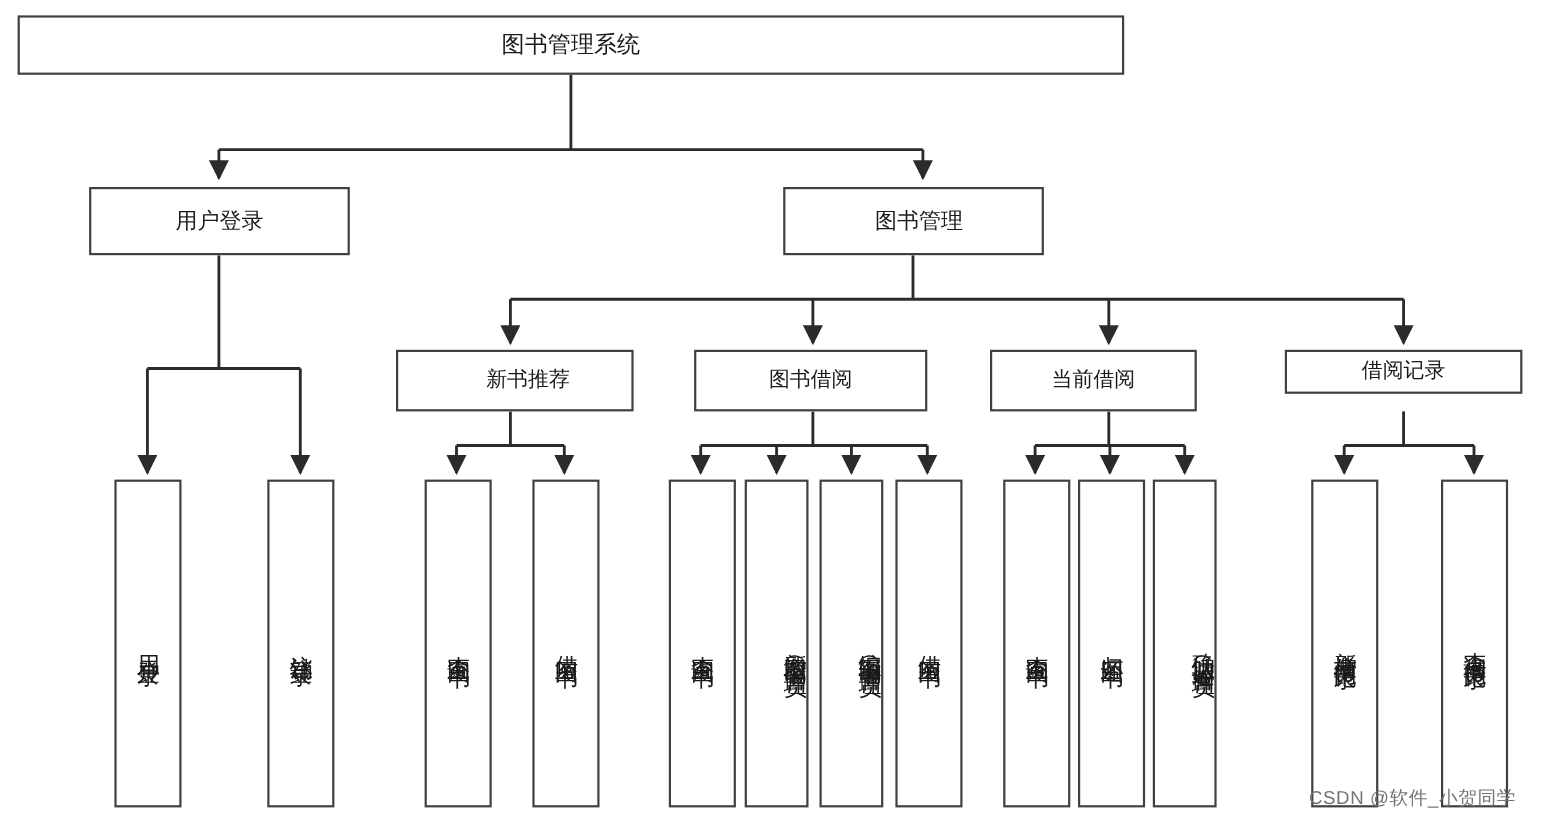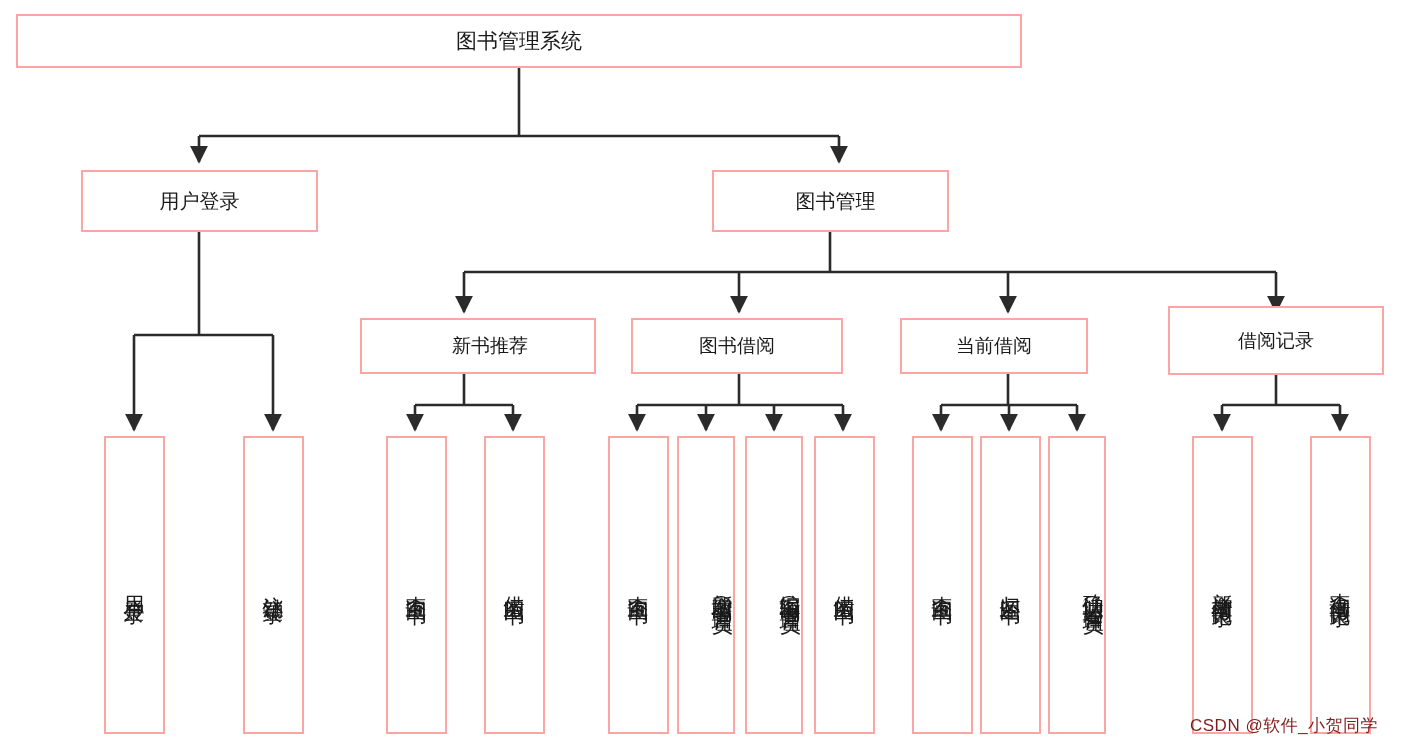--- a/index.html
+++ b/index.html
@@ -9,21 +9,21 @@
     background:#ffffff;
     font-family:"Liberation Sans","DejaVu Sans",sans-serif;
     overflow:hidden;
   }
   #canvas{position:relative;width:1405px;height:747px;}
   #wires{position:absolute;left:0;top:0;width:1405px;height:747px;}
 
   .node{
     position:absolute;
     box-sizing:border-box;
-    border:2px solid #fca5a5;
+    border:2px solid #404040;
     background:#ffffff;
     color:#1a1a1a;
     display:flex;
     align-items:center;
     justify-content:center;
     text-align:center;
     line-height:1.25;
     z-index:2;
   }
   .node.root{font-size:21px;}
@@ -41,21 +41,21 @@
     align-items:flex-start;
     justify-content:center;
     white-space:nowrap;
   }
   .node.leaf.centered{align-items:center;padding-top:0;}
 
   #watermark{
     position:absolute;
     left:1190px;top:714px;
     font-size:17px;
-    color:#7f1d1d;
+    color:#737373;
     letter-spacing:.5px;
     white-space:nowrap;
     z-index:3;
     pointer-events:none;
   }
 </style>
 </head>
 <body>
 
 <div id="canvas">
@@ -108,24 +108,24 @@
       <path d="M 1222 405 L 1222 430" marker-end="url(#arw)"></path>
       <path d="M 1340 405 L 1340 430" marker-end="url(#arw)"></path>
     </g>
   </svg>
 
   <div class="node root" style="left:16px;top:14px;width:1006px;height:54px;">图书管理系统</div>
 
   <div class="node lvl1" style="left:81px;top:170px;width:237px;height:62px;">用户登录</div>
   <div class="node lvl1" style="left:712px;top:170px;width:237px;height:62px;padding-left:10px;">图书管理</div>
 
-  <div class="node lvl2" style="left:360px;top:318px;width:236px;height:56px;padding-left:24px;">新书推荐</div>
+  <div class="node lvl2" style="left:360px;top:318px;width:216px;height:56px;padding-left:24px;">新书推荐</div>
   <div class="node lvl2" style="left:631px;top:318px;width:212px;height:56px;">图书借阅</div>
   <div class="node lvl2" style="left:900px;top:318px;width:188px;height:56px;">当前借阅</div>
-  <div class="node lvl2" style="left:1168px;top:306px;width:216px;height:69px;">借阅记录</div>
+  <div class="node lvl2" style="left:1168px;top:318px;width:216px;height:40px;">借阅记录</div>
 
   <div class="node leaf centered" style="left:104px;top:436px;width:61px;height:298px;">用户登录</div>
   <div class="node leaf centered" style="left:243px;top:436px;width:61px;height:298px;">注销登录</div>
 
   <div class="node leaf centered" style="left:386px;top:436px;width:61px;height:298px;">查询图书</div>
   <div class="node leaf centered" style="left:484px;top:436px;width:61px;height:298px;">借阅图书</div>
 
   <div class="node leaf centered" style="left:608px;top:436px;width:61px;height:298px;">查询图书</div>
   <div class="node leaf" style="left:677px;top:436px;width:58px;height:298px;">新增图书（管理员）</div>
   <div class="node leaf" style="left:745px;top:436px;width:58px;height:298px;">编辑图书（管理员）</div>

